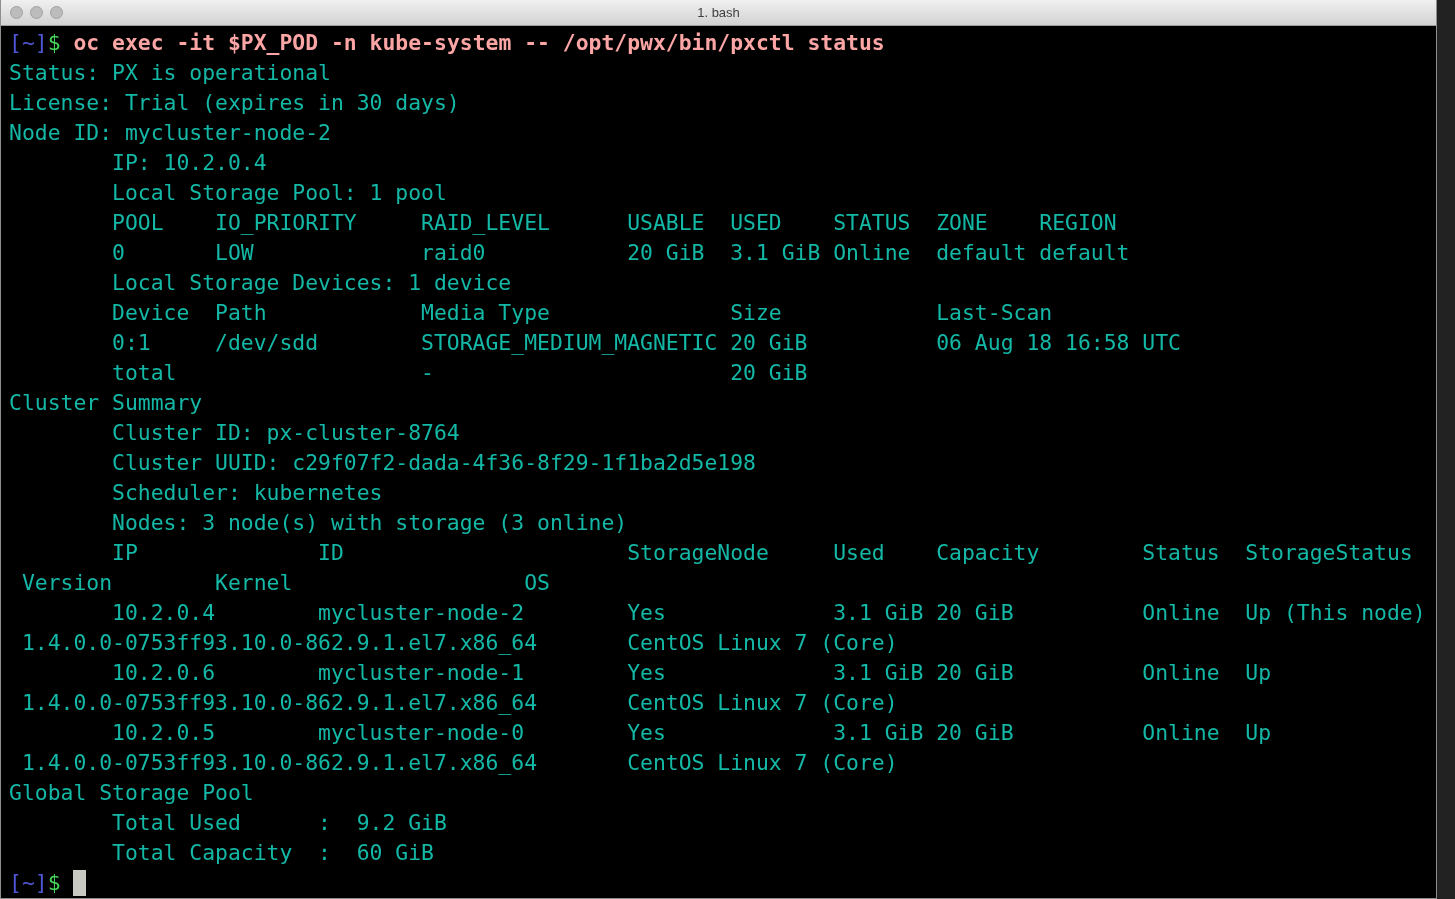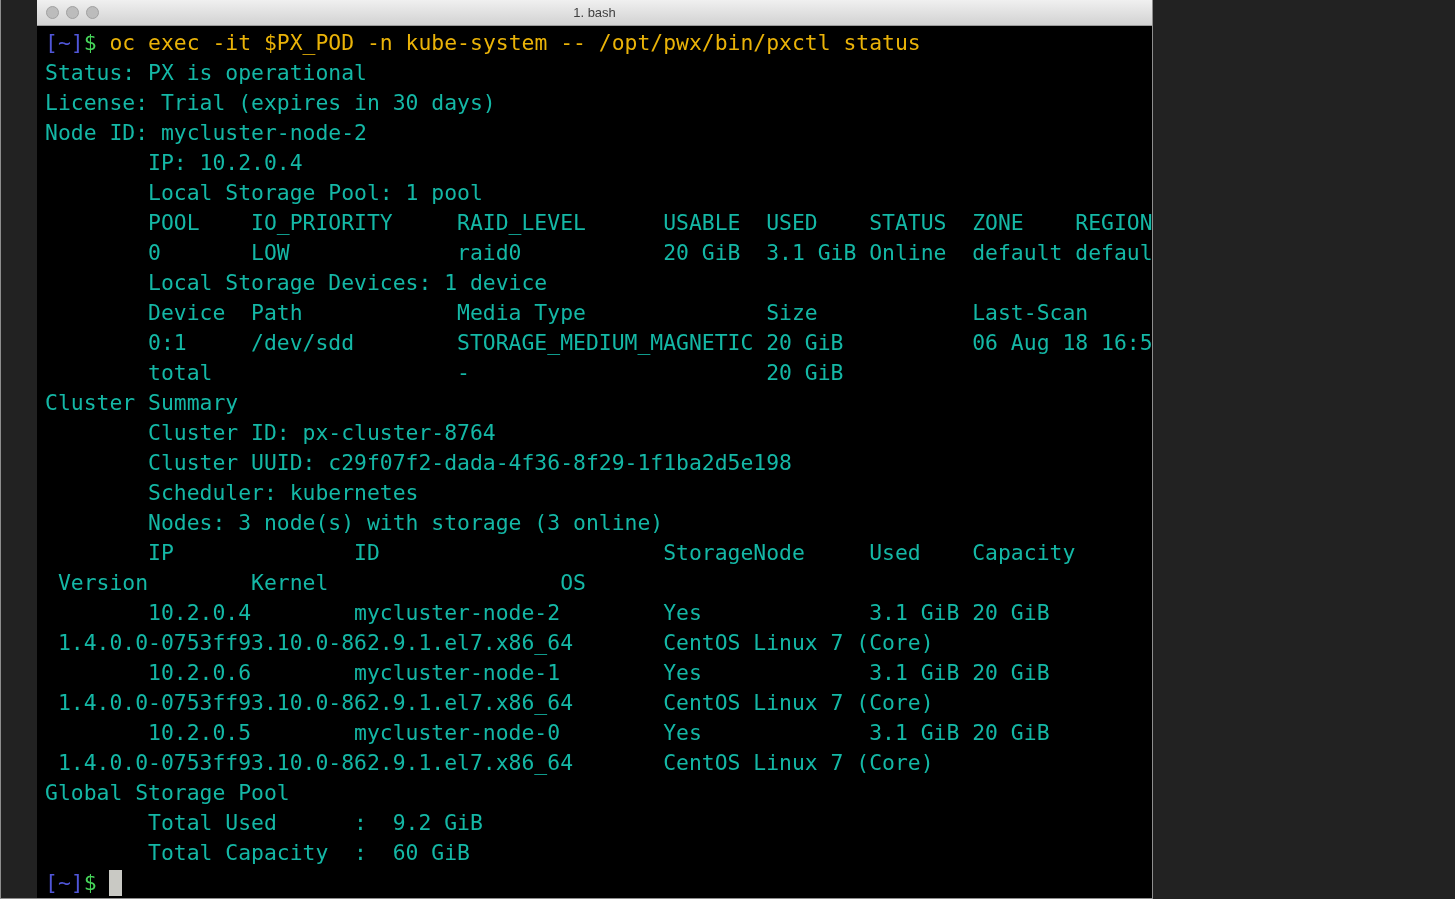--- a/index.html
+++ b/index.html
@@ -1,19 +1,19 @@
 <!DOCTYPE html>
 <html><head>
 <meta charset="utf-8">
 <style>
   html,body{margin:0;padding:0;background:#222;}
   .window{
-    width:1153px;height:899px;box-sizing:border-box;
+    width:1437px;height:899px;box-sizing:border-box;
     border-left:1px solid #8e8e8e;border-right:1px solid #8e8e8e;border-bottom:1px solid #8e8e8e;
-    display:flex;flex-direction:column;overflow:hidden;padding-left:36px;
+    display:flex;flex-direction:column;overflow:hidden;
   }
   .titlebar{
     height:26px;flex:0 0 26px;position:relative;
     background:linear-gradient(#f0f0f0,#d2d2d2);
     border-bottom:1px solid #9c9c9c;box-sizing:border-box;
     display:flex;align-items:center;justify-content:center;
   }
   .lights{position:absolute;left:9px;top:0;height:100%;display:flex;align-items:center;gap:7px;}
   .light{width:13px;height:13px;border-radius:50%;background:#bcbcbc;border:1px solid #a1a1a1;box-sizing:border-box;}
   .titletext{font-family:"Liberation Sans","DejaVu Sans",sans-serif;font-size:13px;color:#3f3f3f;}
@@ -22,21 +22,21 @@
     padding:2px 0 0 8px;overflow:hidden;cursor:text;
   }
   .term{
     margin:0;
     font-family:"DejaVu Sans Mono","Liberation Mono",monospace;
     font-size:21.4px;line-height:30px;
     color:#5bd169;white-space:pre;
   }
   .prompt-blue{color:#5056d8;}
   .prompt-dollar{color:#46d55a;}
-  .cmd{color:#eab308;font-weight:normal;}
+  .cmd{color:#fca5a5;font-weight:bold;}
   .out{color:#14b8a6;}
   .cursor{
     display:inline-block;width:13px;height:26px;
     background:#c9c9c4;vertical-align:middle;margin-top:-3px;
   }
 </style>
 </head>
 <body>
 
 <div class="window">

